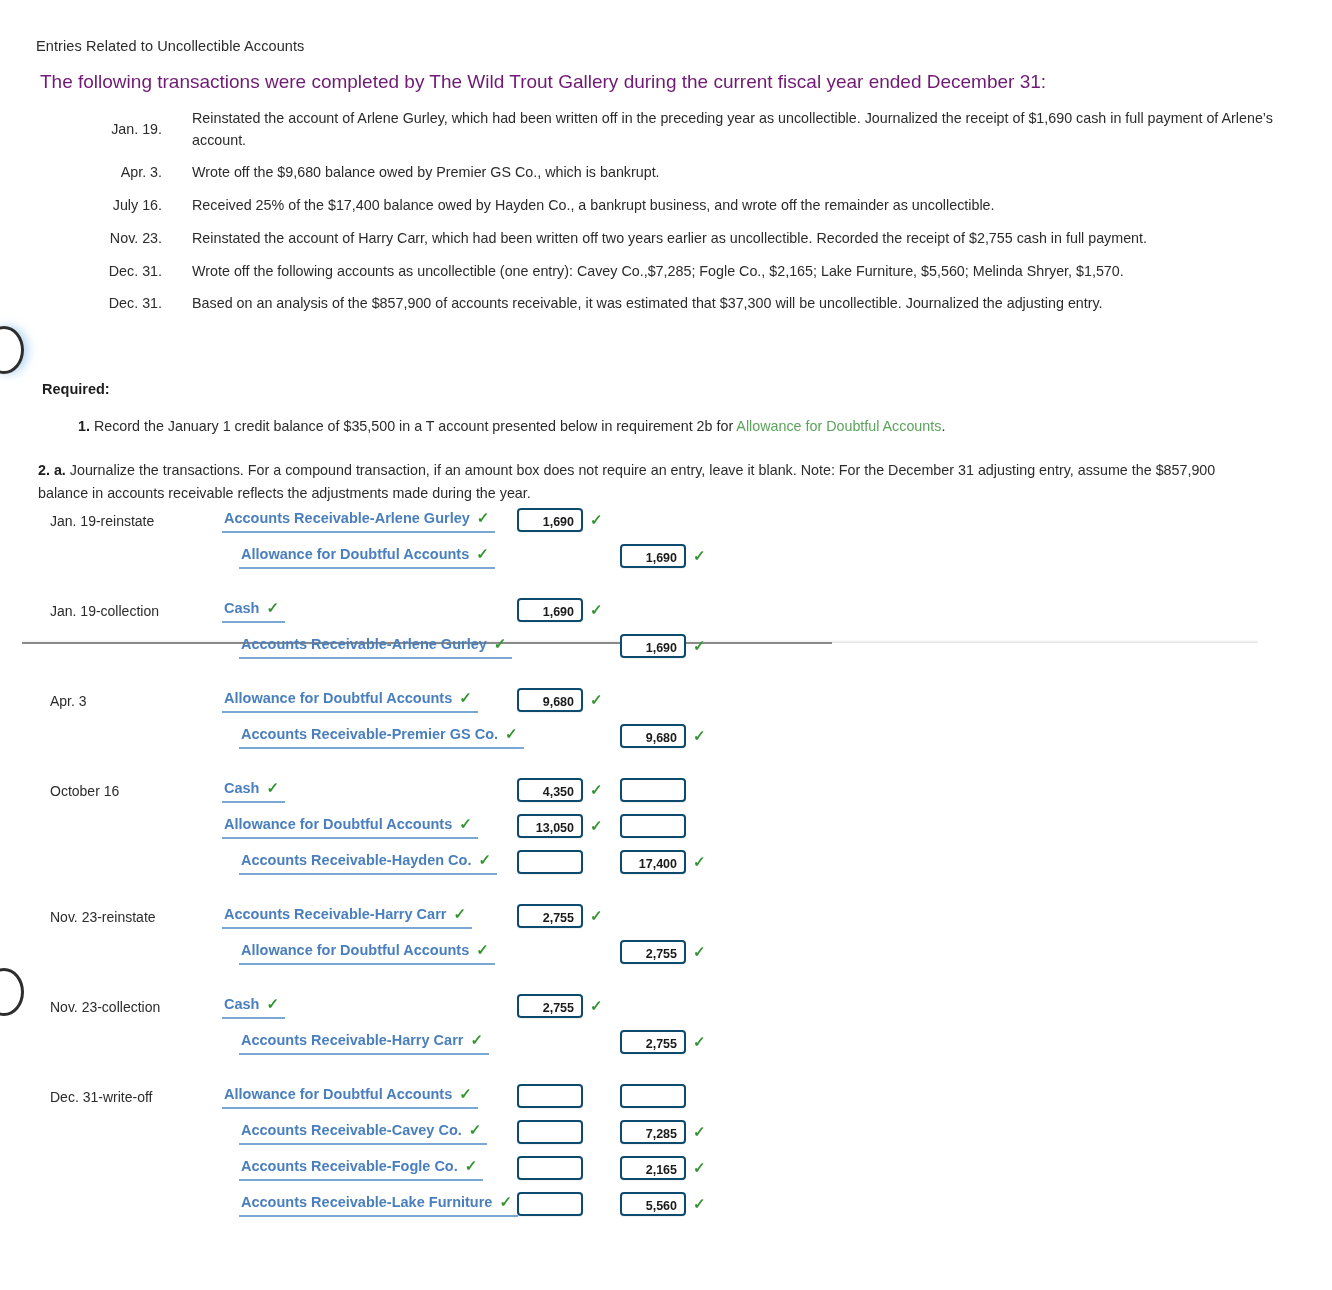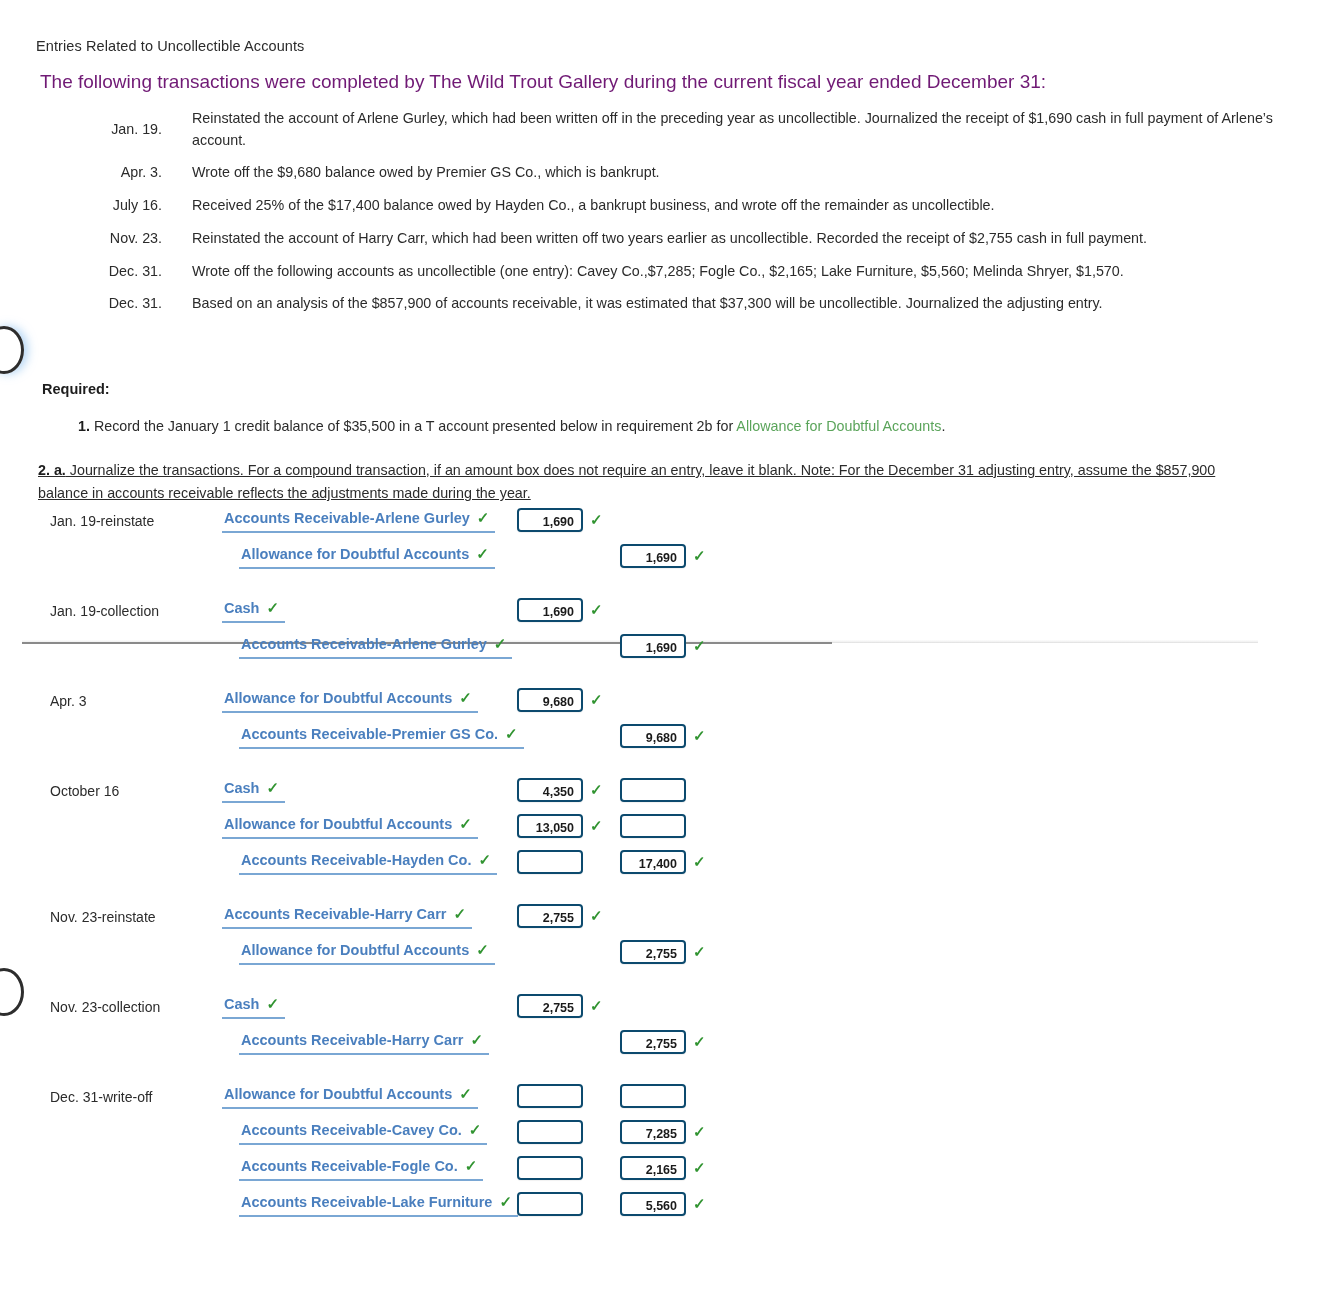--- a/index.html
+++ b/index.html
@@ -45,21 +45,21 @@
   .required{
     position:absolute;left:42px;top:381px;
     font-size:14.5px;font-weight:bold;color:#1d1d1d;
   }
   .req1{
     position:absolute;left:38px;top:418px;
     font-size:14.3px;color:#2b2b2b;margin-left:40px;
   }
   .req2{
     position:absolute;left:38px;top:459px;width:1230px;
-    font-size:14.3px;line-height:1.62;color:#2b2b2b;text-decoration:underline;
+    font-size:14.3px;line-height:1.62;color:#2b2b2b;
   }
   b.lead{font-weight:bold;color:#1d1d1d;}
   .acct-green{color:#5aa45a;}
 
   
   .divider{
     position:absolute;left:22px;top:640px;width:1236px;height:3px;
     background:linear-gradient(to bottom,#fdfdfd 0%,#f2f2f2 55%,#dcdcdc 100%);
   }
   .divider-dark{

